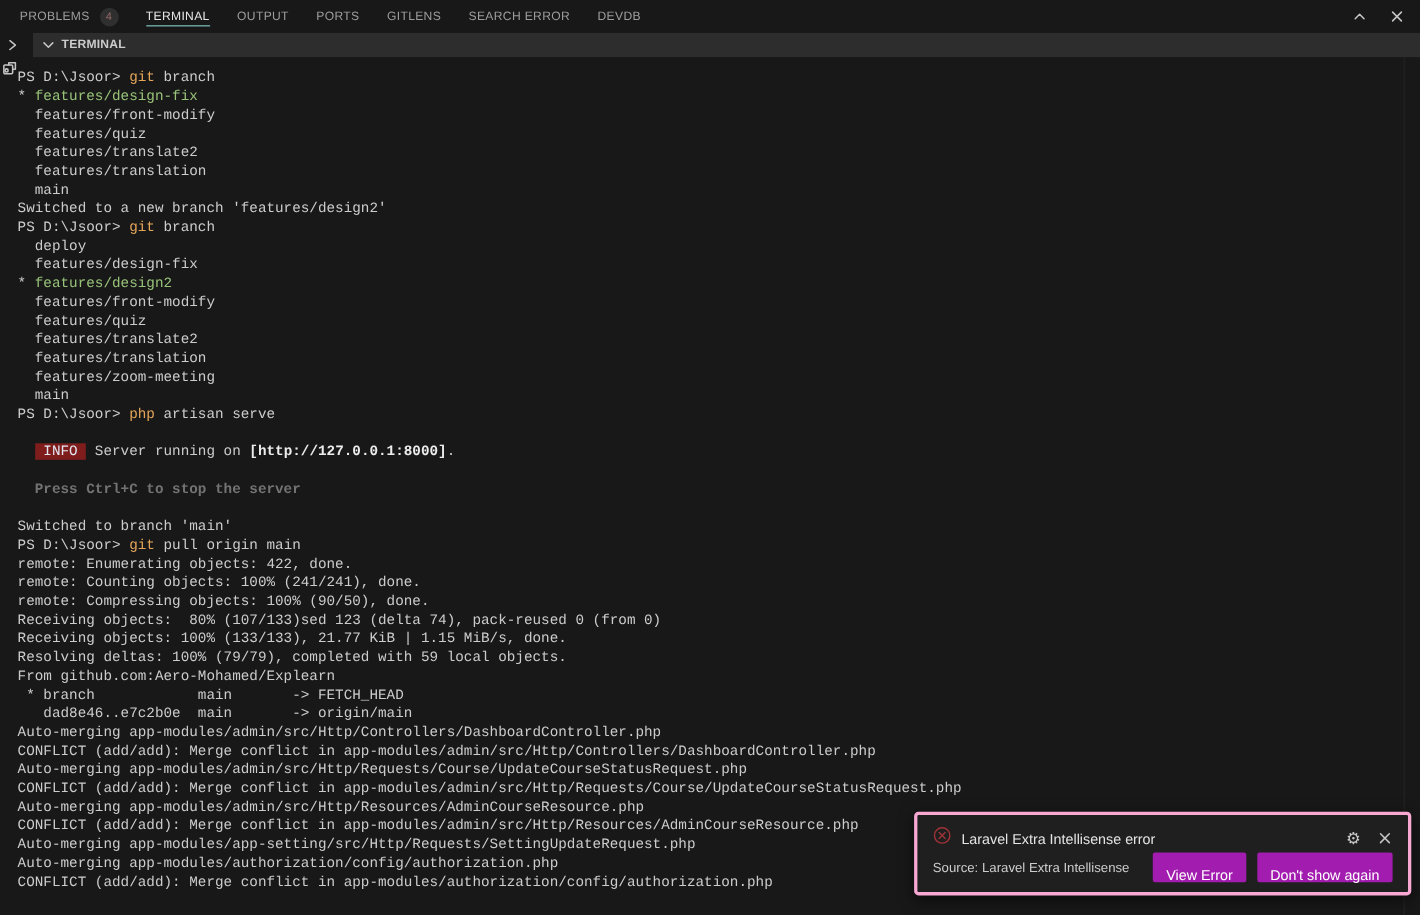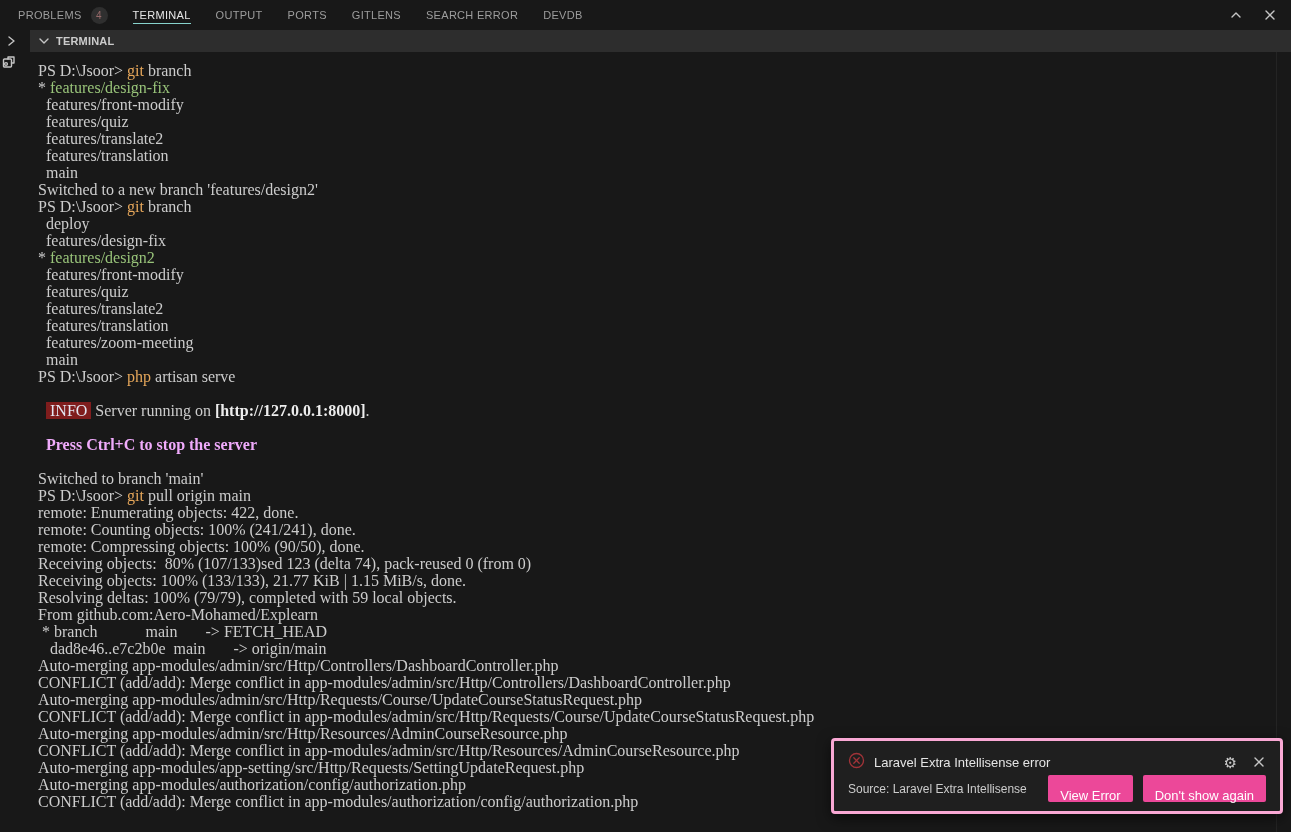--- a/index.html
+++ b/index.html
@@ -19,45 +19,45 @@
   .icon-btn{display:inline-flex;align-items:center;justify-content:center;cursor:pointer}
   svg.ic{stroke:#c5c5c5;fill:none;stroke-width:1.4;stroke-linecap:round;stroke-linejoin:round}
 
   
   .panel-row{display:flex;height:22px;background:#181818}
   .gutter-top{width:30px;display:flex;align-items:center;padding-left:5px;box-sizing:border-box}
   .panel-header{flex:1;background:#2d2d2d;display:flex;align-items:center;gap:6px;padding-left:8px}
   .ph-label{font-size:11px;font-weight:700;color:#cccccc;letter-spacing:.2px}
 
   
-  .terminal{padding:10px 0 0 38px;font-family:Liberation Serif, serif;
-            font-size:16px;line-height:17px;}
+  .terminal{padding:10px 0 0 16px;font-family:Liberation Mono, monospace;
+            font-size:13px;line-height:17px;}
   .tline{white-space:pre;height:17px}
   .seg-d{color:#cccccc}
   .seg-y{color:#e5a65a}
   .seg-g{color:#98c379}
   .seg-b{color:#ededed;font-weight:700}
-  .seg-w{color:#f0abfc;font-weight:700}
+  .seg-w{color:#737373;font-weight:700}
   .seg-i{background:#7f1d1d;color:#e3e7f2}
   .gutter-icon{position:absolute;left:2px;top:55px}
 
   
   .right-edge{position:absolute;top:52px;bottom:0;right:14px;width:1px;background:#242424}
 
   
   .toast{position:absolute;left:831px;top:738px;width:452px;height:76px;background:#1f1f1f;
          border:3px solid #f9a8d4;border-radius:4px;box-shadow:0 4px 14px rgba(0,0,0,.55);
          box-sizing:border-box;padding:8px 14px 0 14px}
   .toast-head{display:flex;align-items:center;gap:9px;height:26px}
   .toast-title{flex:1;font-size:13px;color:#e4e4e4}
   .toast-icons{display:flex;gap:15px;align-items:center}
   .gear-glyph{font-size:15px;color:#c8c8c8;line-height:1;cursor:pointer}
   .toast-body{display:flex;align-items:center;margin-top:0}
   .toast-source{flex:1;font-size:12px;color:#cccccc}
-  .toast-btn{background:#ec4899;color:#ffffff;border:none;border-radius:2px;font-size:13px;
+  .toast-btn{background:#a21caf;color:#ffffff;border:none;border-radius:2px;font-size:13px;
              height:27px;padding:13px 12px;margin-left:10px;font-family:inherit;cursor:pointer;white-space:nowrap}
 </style>
 </head>
 <body>
 
 <div class="tabbar">
   <div class="tabs" id="tabs">
       <div class="ptab">
         <span>PROBLEMS</span>
         <span class="tbadge">4</span>

